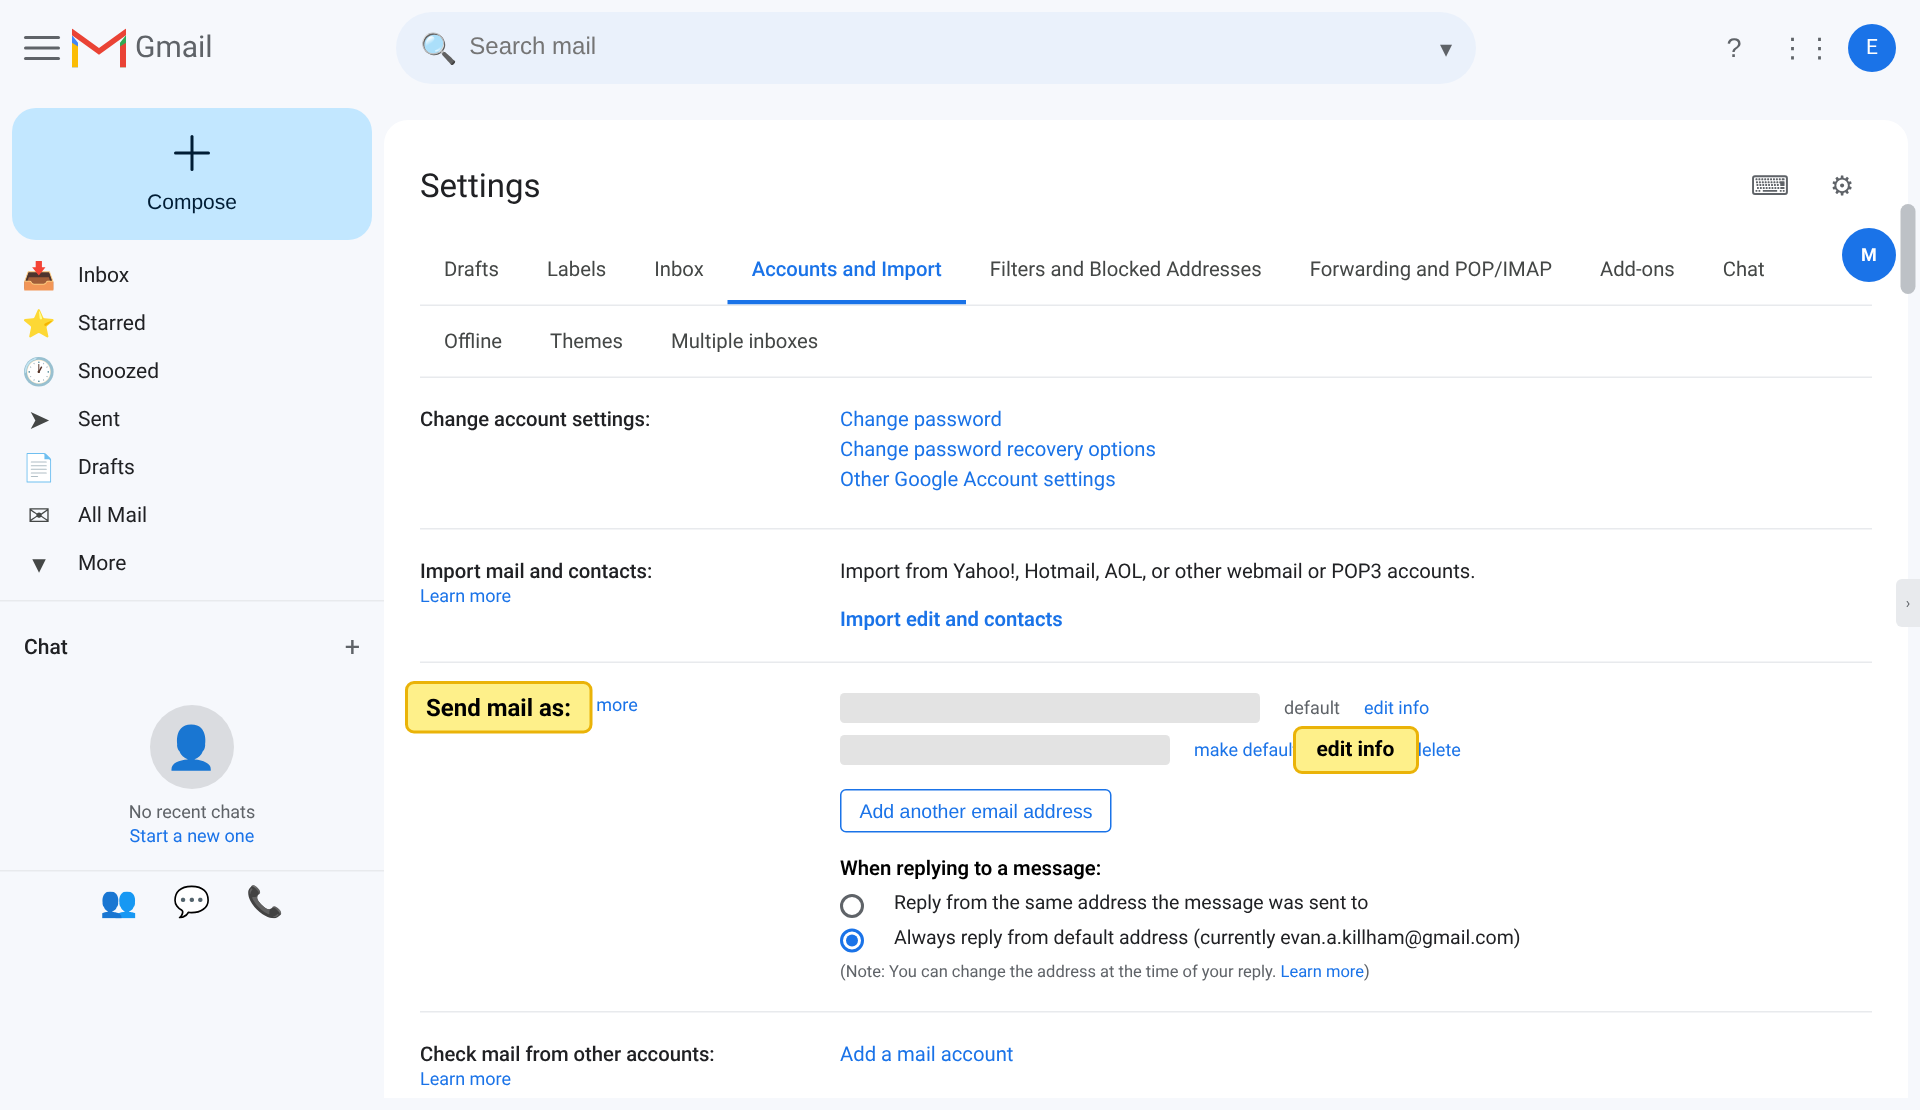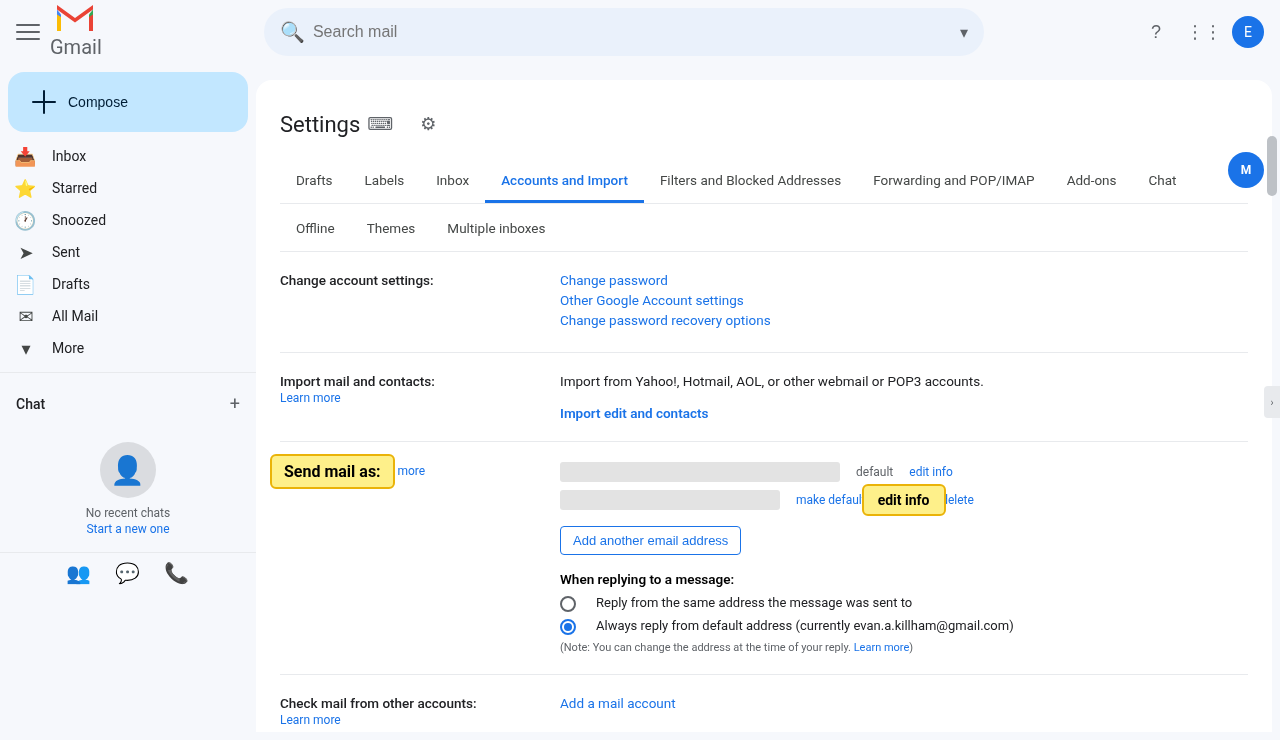--- a/index.html
+++ b/index.html
@@ -3,50 +3,50 @@
   <meta charset="utf-8">
   <style>
     * { box-sizing: border-box; margin: 0; padding: 0; }
     body { font-family: 'Google Sans', Roboto, Arial, sans-serif; font-size: 14px; background: #f6f8fc; color: #202124; display: flex; flex-direction: column; height: 740px; overflow: hidden; }
 
     
     .topbar { display: flex; align-items: center; height: 64px; background: #f6f8fc; padding: 0 16px; gap: 8px; flex-shrink: 0; }
     .topbar-left { display: flex; align-items: center; gap: 8px; width: 240px; flex-shrink: 0; }
     .hamburger-icon { width: 24px; height: 24px; display: flex; flex-direction: column; justify-content: center; gap: 5px; cursor: pointer; }
     .hamburger-icon span { display: block; height: 2px; background: #5f6368; border-radius: 1px; }
-    .gmail-logo { display: flex; align-items: center; gap: 4px; flex-direction: column; }
+    .gmail-logo { display: flex; align-items: flex-start; gap: 4px; }
     .search-bar { flex: 1; max-width: 720px; background: #eaf1fb; border-radius: 24px; display: flex; align-items: center; padding: 8px 16px; gap: 8px; height: 48px; }
     .search-input { border: none; background: transparent; font-size: 16px; color: #202124; flex: 1; outline: none; }
     .topbar-right { display: flex; align-items: center; gap: 8px; margin-left: auto; }
     .icon-btn { width: 40px; height: 40px; border-radius: 50%; display: flex; align-items: center; justify-content: center; cursor: pointer; background: transparent; border: none; }
     .avatar { width: 32px; height: 32px; border-radius: 50%; background: #1a73e8; display: flex; align-items: center; justify-content: center; color: white; font-size: 14px; cursor: pointer; }
 
     
     .main-layout { display: flex; flex: 1; overflow: hidden; }
 
     
     .sidebar { width: 256px; flex-shrink: 0; padding: 8px 0; overflow-y: auto; background: #f6f8fc; }
-    .compose-btn { display: flex; align-items: center; gap: 12px; background: #c2e7ff; border-radius: 16px; padding: 18px 24px; margin: 0 8px 8px 8px; cursor: pointer; font-size: 14px; font-weight: 500; color: #001d35; border: none; width: calc(100% - 16px); }
+    .compose-btn { display: flex; align-items: center; gap: 12px; background: #c2e7ff; border-radius: 16px; padding: 18px 24px; margin: 0 8px 8px 8px; cursor: pointer; font-size: 14px; font-weight: 500; color: #001d35; border: none; width: calc(100% - 16px); flex-direction: column; }
     .compose-plus { width: 24px; height: 24px; position: relative; }
     .compose-plus::before, .compose-plus::after { content: ''; position: absolute; background: #001d35; border-radius: 1px; }
     .compose-plus::before { width: 2px; height: 24px; top: 0; left: 11px; }
     .compose-plus::after { width: 24px; height: 2px; top: 11px; left: 0; }
 
     .sidebar-item { display: flex; align-items: center; gap: 16px; padding: 4px 16px; height: 32px; border-radius: 0 16px 16px 0; cursor: pointer; font-size: 14px; color: #202124; margin-right: 16px; }
     .sidebar-icon { width: 20px; height: 20px; display: flex; align-items: center; justify-content: center; color: #444746; font-size: 18px; }
     .sidebar-label { flex: 1; }
 
     .sidebar-divider { height: 1px; background: #e8eaed; margin: 8px 0; }
 
     
     .content { flex: 1; overflow-y: auto; padding: 0; background: #fff; border-radius: 16px; margin: 8px 8px 8px 0; }
 
     
     .settings-header { padding: 24px 24px 0 24px; }
-    .settings-title { font-size: 22px; font-weight: 400; color: #202124; margin-bottom: 16px; display: flex; align-items: center; }
+    .settings-title { font-size: 22px; font-weight: 400; color: #202124; margin-bottom: 16px; display: flex; align-items: center; justify-content: space-between; }
     .settings-title-actions { display: flex; align-items: center; gap: 8px; }
 
     
     .tabs-row1 { display: flex; gap: 0; border-bottom: 1px solid #e8eaed; overflow-x: auto; }
     .tab { padding: 12px 16px; font-size: 13.5px; color: #444746; cursor: pointer; white-space: nowrap; border-bottom: 3px solid transparent; }
     .tab.active { color: #1a73e8; border-bottom: 3px solid #1a73e8; font-weight: 500; }
     .tabs-row2 { display: flex; gap: 0; border-bottom: 1px solid #e8eaed; padding-top: 4px; }
 
     
     .settings-body { padding: 0 24px; }
@@ -220,22 +220,22 @@
       </div>
 
       <div class="settings-body">
 
         <div class="settings-row">
           <div class="settings-label-col">
             <span class="settings-label">Change account settings:</span>
           </div>
           <div class="settings-content-col">
             <a class="link-blue">Change password</a>
+            <a class="link-blue">Change password recovery options</a>
             <a class="link-blue">Other Google Account settings</a>
-            <a class="link-blue">Change password recovery options</a>
           </div>
         </div>
 
         <div class="settings-row">
           <div class="settings-label-col">
             <span class="settings-label">Import mail and contacts:</span>
             <br>
             <a class="settings-learn-more">Learn more</a>
           </div>
           <div class="settings-content-col">

